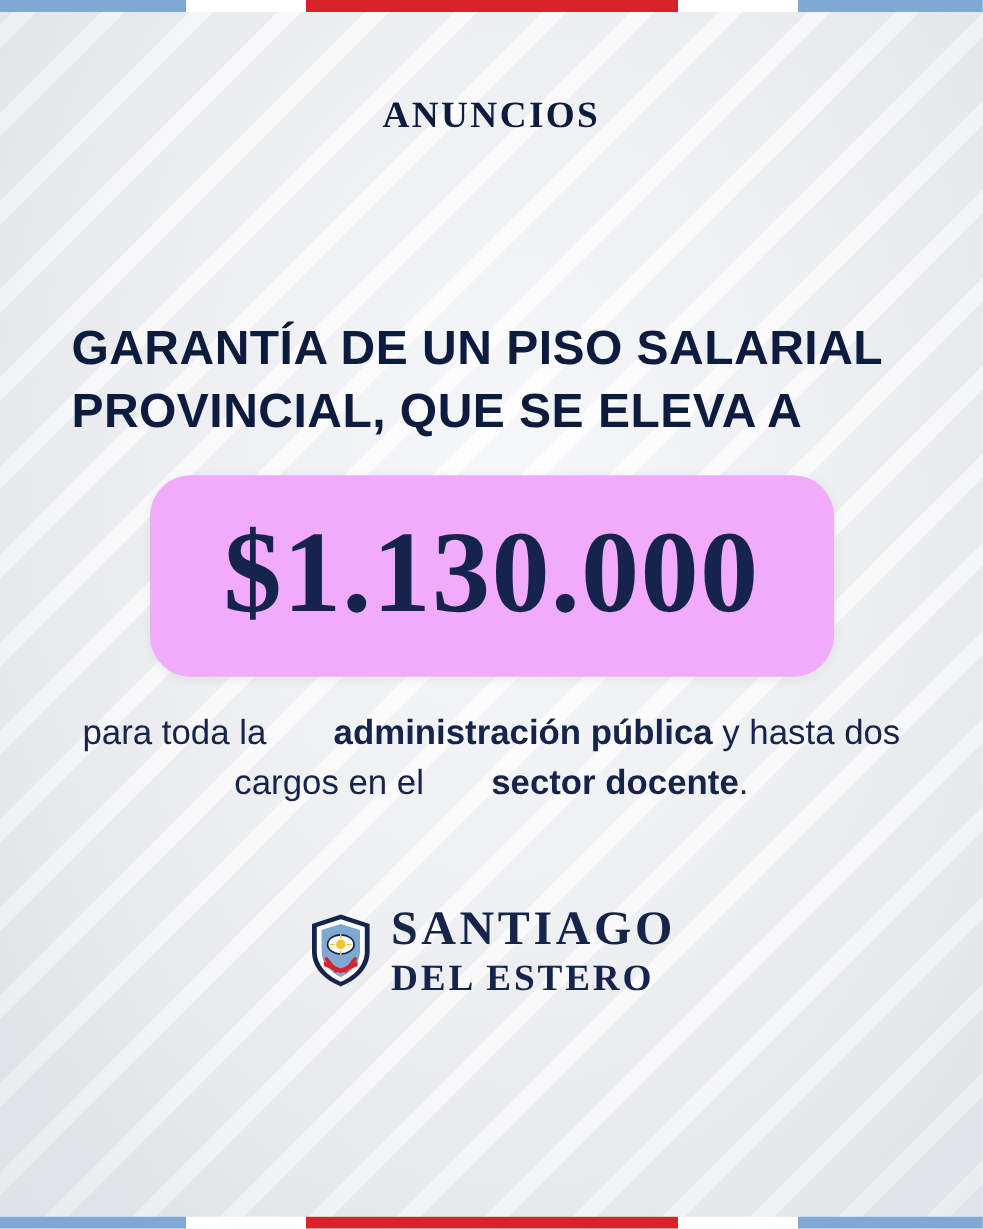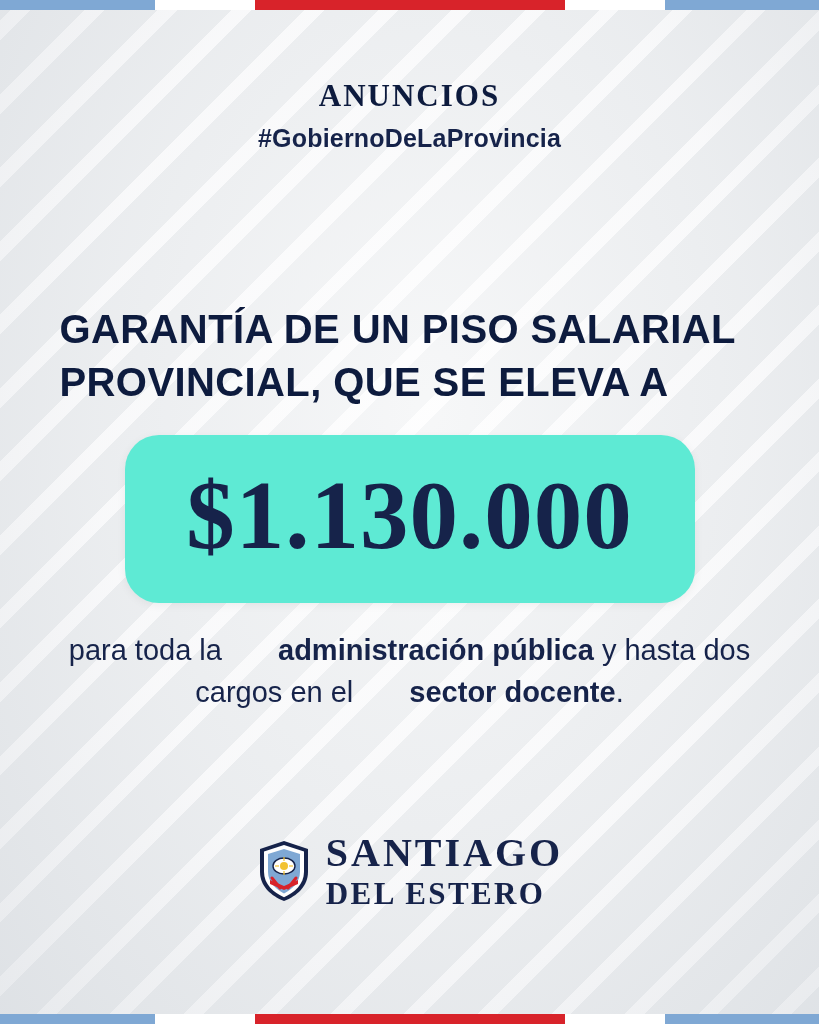--- a/index.html
+++ b/index.html
@@ -92,21 +92,21 @@
     line-height: 1.32;
     letter-spacing: 0.4px;
     color: #0d1b3e;
     text-transform: uppercase;
   }
 
   .amount-box {
     margin-top: 26px;
     width: 570px;
     height: 168px;
-    background: #5eead4;
+    background: #f0abfc;
     border-radius: 34px;
     box-shadow: 0 2px 10px rgba(0,0,0,0.06);
     display: flex;
     align-items: center;
     justify-content: center;
   }
   .amount {
     font-family: "Liberation Serif", serif;
     font-weight: bold;
     font-size: 97px;
@@ -121,21 +121,21 @@
     width: 700px;
     text-align: center;
     font-family: "Liberation Sans", sans-serif;
     font-size: 29px;
     line-height: 1.45;
     color: #16234a;
   }
   .subtext b { font-weight: bold; margin-left: 48px; }
 
   .logo {
-    margin-top: 120px;
+    margin-top: 80px;
     display: flex;
     align-items: center;
     justify-content: center;
     gap: 14px;
   }
   .shield {
     width: 56px;
     height: 62px;
     position: relative;
   }
@@ -170,21 +170,20 @@
   <div class="bar top">
     <div class="seg seg-blue" style="width:155px"></div>
     <div class="seg seg-white" style="width:100px"></div>
     <div class="seg seg-red" style="width:310px"></div>
     <div class="seg seg-white" style="width:100px"></div>
     <div class="seg seg-blue" style="width:154px"></div>
   </div>
 
   <div class="content">
     <div class="kicker">ANUNCIOS</div>
-    <div class="hashtag">#GobiernoDeLaProvincia</div>
 
     <div class="headline">GARANTÍA DE UN PISO SALARIAL PROVINCIAL, QUE SE ELEVA A</div>
 
     <div class="amount-box">
       <div class="amount">$1.130.000</div>
     </div>
 
     <div class="subtext">
       <span>para toda la </span><b>administración pública</b><span> y hasta dos cargos en el </span><b>sector docente</b><span>.</span>
     </div>

